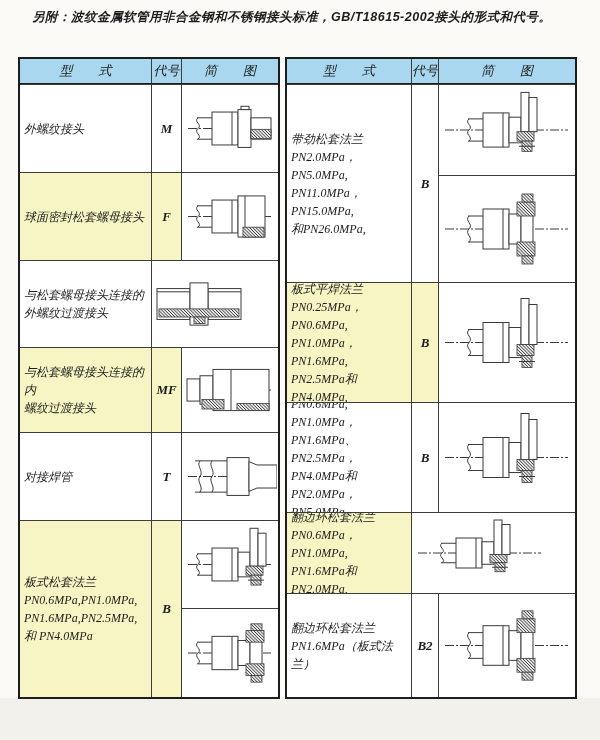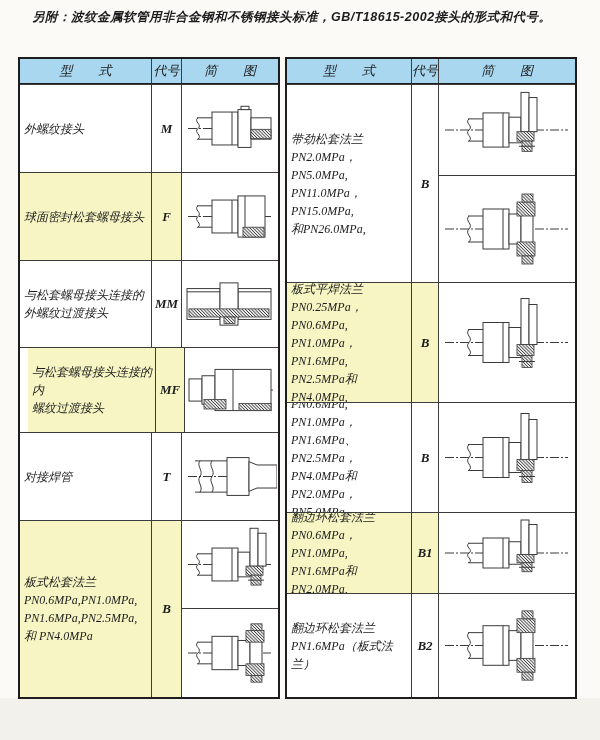--- a/index.html
+++ b/index.html
@@ -126,21 +126,20 @@
                 <line x1="72.52500000000002" y1="53.197916666666664" x2="81" y2="61.672916666666644" stroke="#3b3b3b" stroke-width="1"></line>
                 <line x1="75.72500000000002" y1="53.197916666666664" x2="81" y2="58.47291666666664" stroke="#3b3b3b" stroke-width="1"></line>
                 <line x1="78.92500000000003" y1="53.197916666666664" x2="81" y2="55.27291666666664" stroke="#3b3b3b" stroke-width="1"></line>
               </svg>
             </div>
           </div>
         </div>
         <div class="row" style="height: 87px;">
           <div class="c-type rb" style="width: 132px;">与松套螺母接头连接的
 外螺纹过渡接头</div>
-          <div class="c-code rb" style="width: 30px;">MM</div>
           <div class="c-diag" style="width: 96px;">
             <div class="subdiag">
               <svg width="94" height="84">
                 <line x1="5" y1="42" x2="88" y2="42" stroke="#3b3b3b" stroke-width="1" stroke-dasharray="9 2 2 2"></line>
                 <rect x="4" y="26.5625" width="33" height="30.875" fill="#fff" stroke="#3b3b3b" stroke-width="1"></rect>
                 <rect x="55" y="26.5625" width="33" height="30.875" fill="#fff" stroke="#3b3b3b" stroke-width="1"></rect>
                 <line x1="4" y1="29.8125" x2="37" y2="29.8125" stroke="#3b3b3b" stroke-width="1"></line>
                 <line x1="55" y1="29.8125" x2="88" y2="29.8125" stroke="#3b3b3b" stroke-width="1"></line>
                 <rect x="37" y="20.875" width="18" height="42.25" fill="#fff" stroke="#3b3b3b" stroke-width="1"></rect>
                 <rect x="6" y="46.875" width="80" height="8.125" fill="#e9e9e9" stroke="#3b3b3b" stroke-width="0.8"></rect>
@@ -174,21 +173,21 @@
                 <rect x="41" y="55" width="11" height="6.5" fill="#e9e9e9" stroke="#3b3b3b" stroke-width="0.8"></rect>
                 <line x1="41" y1="58.3" x2="44.2" y2="61.5" stroke="#3b3b3b" stroke-width="1"></line>
                 <line x1="41" y1="55.099999999999994" x2="47.400000000000006" y2="61.5" stroke="#3b3b3b" stroke-width="1"></line>
                 <line x1="44.10000000000001" y1="55" x2="50.60000000000001" y2="61.5" stroke="#3b3b3b" stroke-width="1"></line>
                 <line x1="47.30000000000001" y1="55" x2="52" y2="59.69999999999999" stroke="#3b3b3b" stroke-width="1"></line>
                 <line x1="50.500000000000014" y1="55" x2="52" y2="56.499999999999986" stroke="#3b3b3b" stroke-width="1"></line>
               </svg>
             </div>
           </div>
         </div>
-        <div class="row hl" style="height: 85px; padding-left: 8px;">
+        <div class="row hl" style="height: 85px;">
           <div class="c-type rb" style="width: 132px;">与松套螺母接头连接的内
 螺纹过渡接头</div>
           <div class="c-code rb" style="width: 30px;">MF</div>
           <div class="c-diag" style="width: 96px;">
             <div class="subdiag">
               <svg width="94" height="82">
                 <line x1="5" y1="41" x2="88" y2="41" stroke="#3b3b3b" stroke-width="1" stroke-dasharray="9 2 2 2"></line>
                 <rect x="4" y="29.916666666666668" width="13" height="22.166666666666664" fill="#fff" stroke="#3b3b3b" stroke-width="1"></rect>
                 <rect x="17" y="26.75" width="13" height="28.5" fill="#fff" stroke="#3b3b3b" stroke-width="1"></rect>
                 <rect x="30" y="20.416666666666668" width="56" height="41.166666666666664" fill="#fff" stroke="#3b3b3b" stroke-width="1"></rect>
@@ -487,21 +486,20 @@
                 <line x1="89.20000000000002" y1="66.5" x2="92" y2="69.29999999999998" stroke="#3b3b3b" stroke-width="1"></line>
                 <line x1="79" y1="72.5" x2="95" y2="72.5" stroke="#3b3b3b" stroke-width="1"></line>
               </svg>
             </div>
           </div>
         </div>
         <div class="row hl" style="height: 81px;">
           <div class="c-type rb" style="width: 125px;">翻边环松套法兰
 PN0.6MPa，PN1.0MPa,
 PN1.6MPa和PN2.0MPa,</div>
-          <div class="c-code rb" style="width: 27px;">B1</div>
           <div class="c-diag" style="width: 136px;">
             <div class="subdiag">
               <svg width="134" height="78">
                 <line x1="5" y1="39" x2="128" y2="39" stroke="#3b3b3b" stroke-width="1" stroke-dasharray="9 2 2 2"></line>
                 <line x1="28" y1="29.25" x2="43" y2="29.25" stroke="#3b3b3b" stroke-width="1"></line>
                 <line x1="28" y1="48.75" x2="43" y2="48.75" stroke="#3b3b3b" stroke-width="1"></line>
                 <path d="M 29 29.25 c -5 3.75 5 6 0 9.75 c -5 3.75 5 6 0 9.75" fill="none" stroke="#3b3b3b" stroke-width="1"></path>
                 <rect x="43" y="24" width="26" height="30" fill="#fff" stroke="#3b3b3b" stroke-width="1"></rect>
                 <line x1="63" y1="24" x2="63" y2="54" stroke="#3b3b3b" stroke-width="1"></line>
                 <rect x="69" y="27.75" width="12" height="22.5" fill="#fff" stroke="#3b3b3b" stroke-width="1"></rect>

